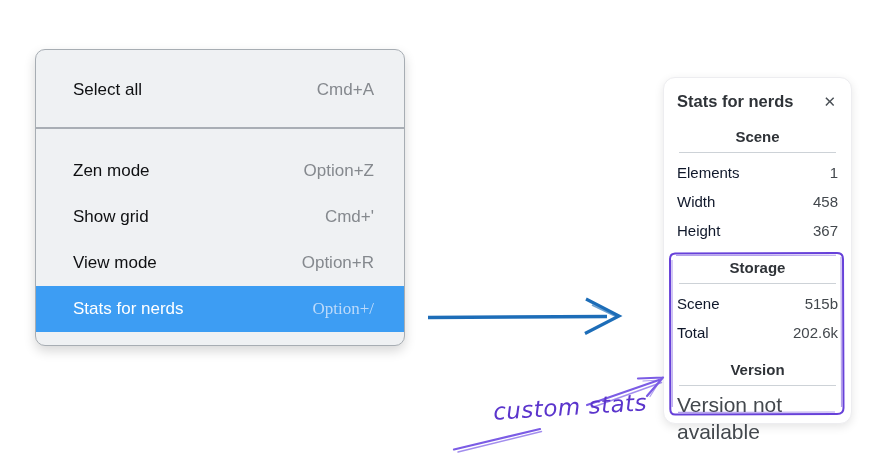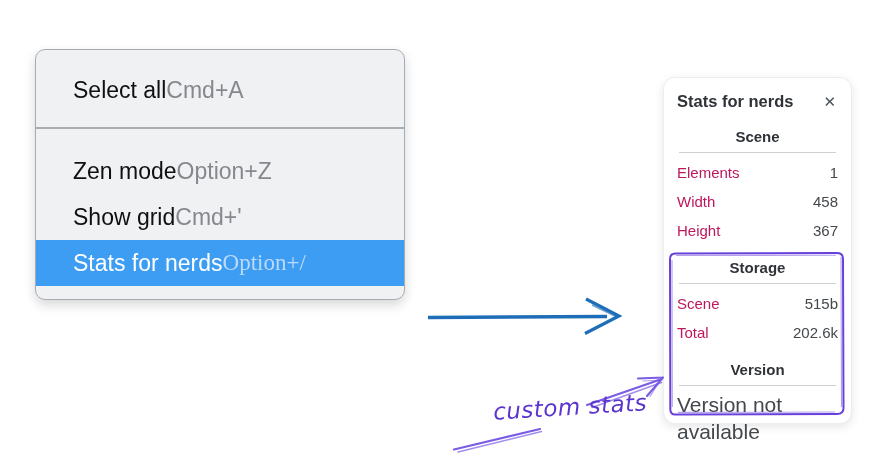--- a/index.html
+++ b/index.html
@@ -8,22 +8,22 @@
     overflow:hidden; font-family:"Liberation Sans", sans-serif;
   }
 
   
   .context-menu {
     position:absolute; left:35px; top:49px; width:370px; box-sizing:border-box;
     background:#eff1f3; border:1px solid #a7adb3; border-radius:10px;
     padding:17px 0 13px; box-shadow:0 5px 12px rgba(0,0,0,0.16);
   }
   .menu-item {
-    height:46px; display:flex; align-items:center; justify-content:flex-start;
-    padding:0 30px 0 37px; font-size:23px; cursor:default;
+    height:46px; display:flex; align-items:center; justify-content:space-between;
+    padding:0 30px 0 37px; font-size:17px; cursor:default;
   }
   .mi-label { color:#0f1012; }
   .mi-shortcut { color:#85898e; }
   .menu-divider { height:2px; background:#a9aeb5; margin:14px 0 19px; }
   .menu-item.highlighted { background:#3d9df3; }
   .menu-item.highlighted .mi-label { color:#ffffff; }
   .menu-item.highlighted .mi-shortcut { color:#bcdafa;font-family:Liberation Serif, serif; }
 
   
   .stats-panel {
@@ -32,21 +32,21 @@
     border-radius:12px; box-shadow:0 3px 10px rgba(0,0,0,0.10);
     padding:10px 13px; color:#43484d;
   }
   .panel-header { display:flex; justify-content:space-between; align-items:center; height:26px; }
   .panel-title { font-size:16.5px; font-weight:bold; color:#2f3338; }
   .close-btn { font-size:15px; color:#4a5056; cursor:pointer; line-height:1; padding:2px; }
   .sec-heading { text-align:center; font-weight:bold; font-size:15px; color:#2f3338; margin-top:14px; }
   .sec-heading.tight { }
   .sec-divider { border-top:1px solid #cdd2d7; margin:7px 2px 5px; }
   .stat-row { display:flex; justify-content:space-between; font-size:15px; line-height:29px; }
-  .stat-label { color:#be185d; }
+  .stat-label { color:#0f172a; }
   .stat-value { color:#43484d; }
   .version-note { font-size:21px; line-height:27px; color:#43484d; }
 
   
   .overlay {
     position:absolute; left:0; top:0; width:873px; height:461px;
     pointer-events:none; z-index:40;
   }
   .custom-stats-label {
     position:absolute; left:493px; top:394px; z-index:41;
@@ -66,20 +66,24 @@
       <span class="mi-shortcut">Cmd+A</span>
     </div>
     <div class="menu-divider"></div>
     <div class="menu-item">
       <span class="mi-label">Zen mode</span>
       <span class="mi-shortcut">Option+Z</span>
     </div>
     <div class="menu-item">
       <span class="mi-label">Show grid</span>
       <span class="mi-shortcut">Cmd+'</span>
+    </div>
+    <div class="menu-item">
+      <span class="mi-label">View mode</span>
+      <span class="mi-shortcut">Option+R</span>
     </div>
     <div class="menu-item highlighted">
       <span class="mi-label">Stats for nerds</span>
       <span class="mi-shortcut">Option+/</span>
     </div>
   </div>
 
   <div class="stats-panel">
     <div class="panel-header">
       <span class="panel-title">Stats for nerds</span>

